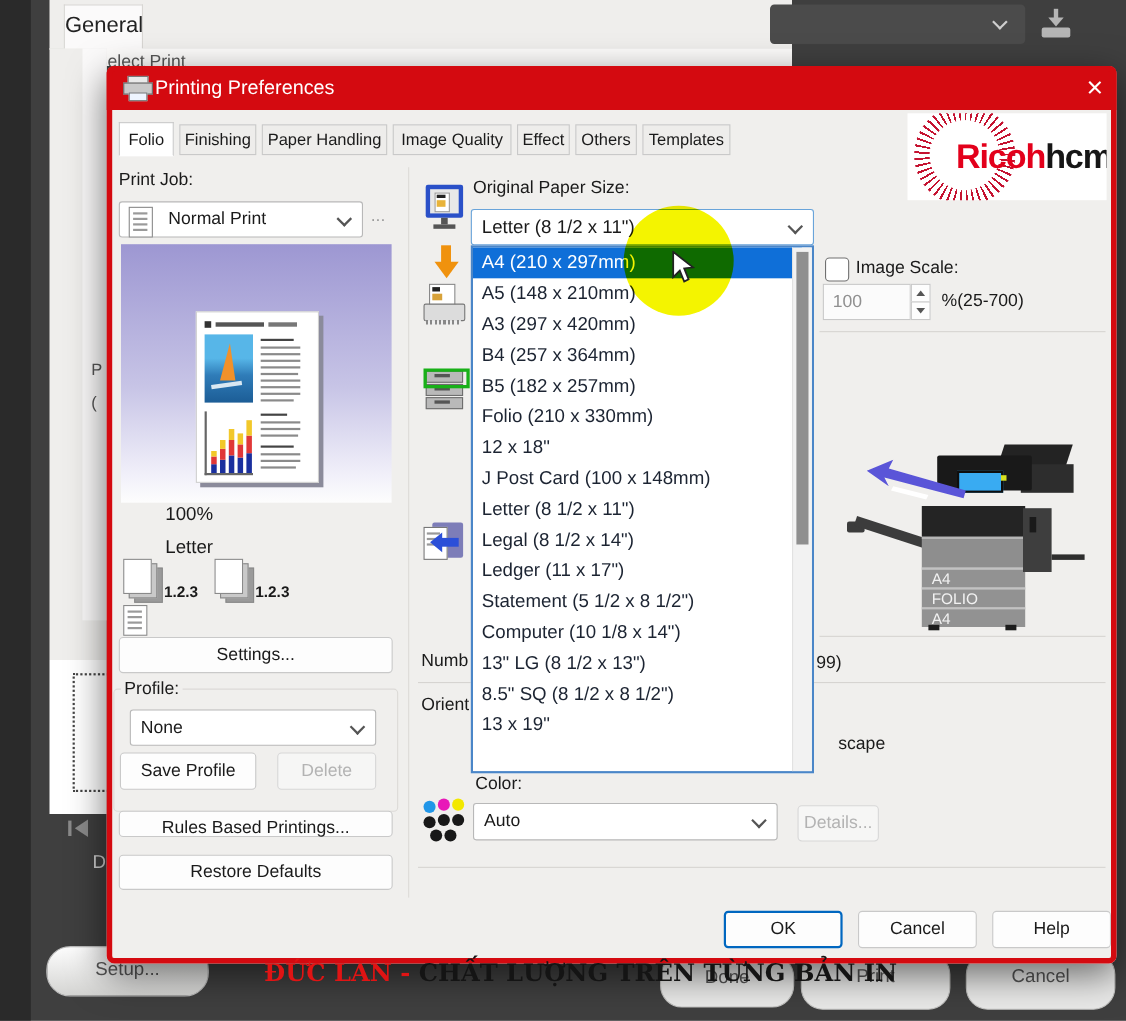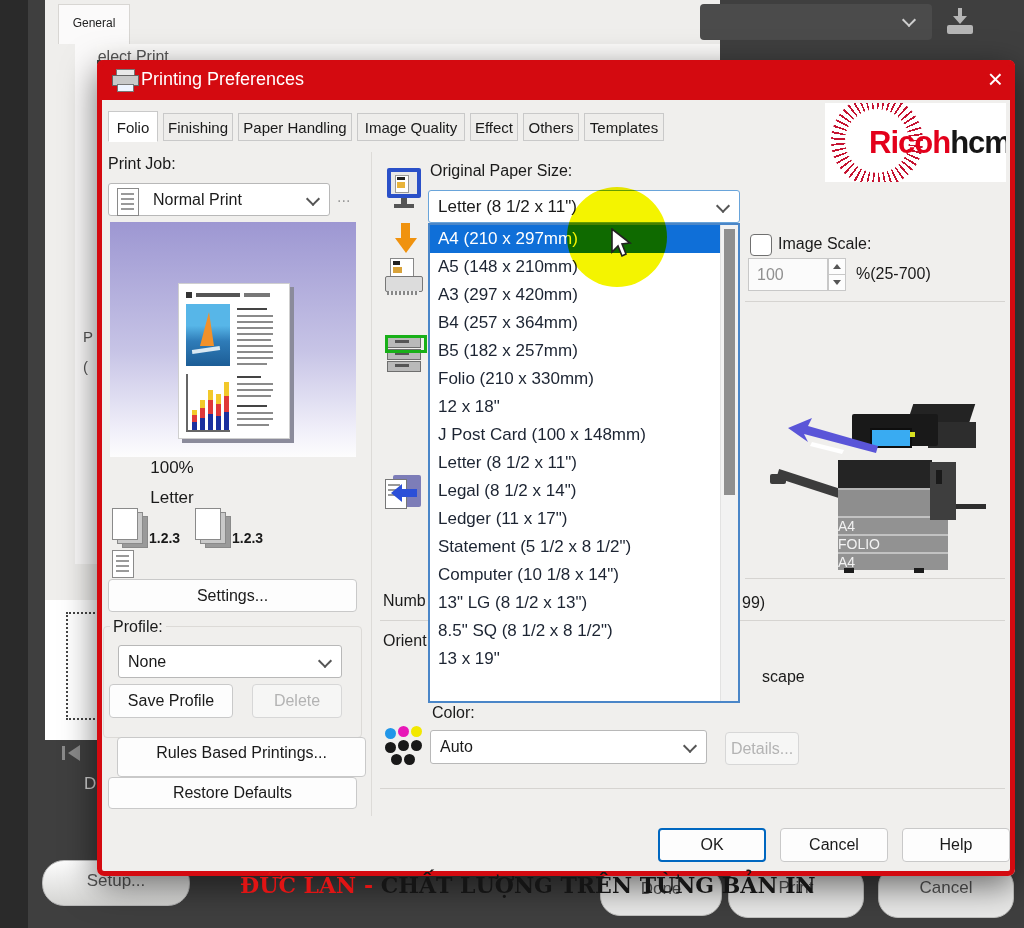--- a/index.html
+++ b/index.html
@@ -3,21 +3,21 @@
 <meta charset="utf-8">
 <style>
   html,body{margin:0;padding:0}
   body{width:1024px;height:928px;position:relative;overflow:hidden;
        font-family:"Liberation Sans",sans-serif;background:#3f3f3f;}
   .abs{position:absolute}
   
   .left-dark-strip{left:0;top:0;width:28px;height:928px;background:#2a2a2a}
   .bg-top-strip{left:45px;top:0;width:675px;height:44px;background:#efeeec;border-bottom:1px solid #dddbd8}
   .bg-tab{left:58px;top:4px;width:70px;height:41px;background:#fbfafa;border:1px solid #d8d6d3;border-bottom:none;
-          font-size:12px;color:#222;text-align:center;line-height:36px}
+          font-size:20px;color:#222;text-align:center;line-height:36px}
   .bg-white-panel{left:75px;top:44px;width:645px;height:16px;background:#fcfbfa;overflow:hidden}
   .bg-frag-select{position:absolute;left:12px;top:4px;font-size:16px;color:#555}
   .bg-left-sliver{left:45px;top:44px;width:52px;height:556px;background:#efeeec}
   .bg-left-white{position:absolute;left:30px;top:0;width:22px;height:520px;background:#fbfafa}
   .bg-frag{position:absolute;font-size:15px;color:#555}
   .bg-dotted-area{left:45px;top:600px;width:52px;height:140px;background:#ffffff;overflow:hidden}
   .bg-dotted-rect{position:absolute;left:21px;top:12px;width:60px;height:104px;border:2px dotted #444}
   .bg-first-icon{left:62px;top:745px;width:26px;height:18px;color:#8a8a8a}
   .bg-first-icon .bar{position:absolute;left:0;top:1px;width:3px;height:14px;background:#8a8a8a}
   .bg-first-icon .tri{position:absolute;left:6px;top:0;width:0;height:0;border-top:8px solid transparent;
@@ -147,22 +147,22 @@
       border-right:4px solid transparent;border-bottom:5px solid #555}
   .spinbtn .dn{position:absolute;left:4px;top:5px;width:0;height:0;border-left:4px solid transparent;
       border-right:4px solid transparent;border-top:5px solid #555}
   
   .printer-g{position:absolute;left:673px;top:340px;width:215px;height:178px}
   .pg-arm{position:absolute;left:6px;top:80px;width:72px;height:9px;background:#3c3c3c;transform:rotate(18deg)}
   .pg-armtip{position:absolute;left:0px;top:74px;width:16px;height:10px;background:#3c3c3c;border-radius:2px}
   .pg-tower{position:absolute;left:68px;top:60px;width:94px;height:110px}
   .pg-top{position:absolute;left:0;top:0;width:94px;height:28px;background:#242424}
   .pg-band{position:absolute;left:0;top:28px;width:94px;height:28px;background:#8e8e8e;border-top:2px solid #b5b5b5;box-sizing:border-box}
-  .pg-tray{position:absolute;left:0;width:110px;height:18px;background:#929292;border-top:2px solid #c2c2c2;
-      box-sizing:border-box;color:#f2f2f2;font-size:14px;line-height:16px;}
+  .pg-tray{position:absolute;left:0;width:94px;height:18px;background:#929292;border-top:2px solid #c2c2c2;
+      box-sizing:border-box;color:#f2f2f2;font-size:14px;line-height:16px;padding-left:9px}
   .pg-foot{position:absolute;top:108px;width:10px;height:5px;background:#1c1c1c}
   .pg-adf1{position:absolute;left:82px;top:14px;width:86px;height:32px;background:#191919;border-radius:2px}
   .pg-adf2{position:absolute;left:140px;top:4px;width:62px;height:20px;background:#232323;transform:skewX(-18deg)}
   .pg-adf3{position:absolute;left:158px;top:22px;width:48px;height:26px;background:#2d2d2d}
   .pg-screen{position:absolute;left:100px;top:28px;width:38px;height:16px;background:#39abf2;border:2px solid #0e0e0e}
   .pg-dot{position:absolute;left:140px;top:32px;width:5px;height:5px;background:#d8e020}
   .pg-side{position:absolute;left:160px;top:62px;width:26px;height:58px;background:#3e3e3e}
   .pg-slot{position:absolute;left:166px;top:70px;width:6px;height:14px;background:#1a1a1a}
   .pg-rod{position:absolute;left:186px;top:104px;width:30px;height:5px;background:#2e2e2e}
   .pg-arrow{position:absolute;left:16px;top:16px;width:96px;height:40px}
@@ -337,21 +337,21 @@
 
   <div class="groupbox"></div>
   <div class="label" style="left:13px;top:558px;background:#f0efed;padding:0 3px">Profile:</div>
   <div class="combo" style="left:21px;top:585px;width:224px;height:33px">
     <span class="val">None</span>
     <span class="chev"></span>
   </div>
   <div class="btn" style="left:12px;top:624px;width:124px;height:34px;line-height:32px">Save Profile</div>
   <div class="btn disabled" style="left:155px;top:624px;width:90px;height:34px;line-height:32px">Delete</div>
 
-  <div class="btn" style="left:20px;top:677px;width:249px;height:40px;line-height:30px">Rules Based Printings...</div>
+  <div class="btn" style="left:11px;top:677px;width:249px;height:24px;line-height:30px">Rules Based Printings...</div>
   <div class="btn" style="left:11px;top:717px;width:249px;height:32px;line-height:30px">Restore Defaults</div>
 
   <div class="vdivider" style="left:274px;top:92px;height:664px"></div>
 
   <div class="mon-icon">
     <span class="scr"></span>
       <span class="inner"></span>
       <span class="docpix"></span>
     <span class="pix1"></span>
       <span class="pix2"></span>

